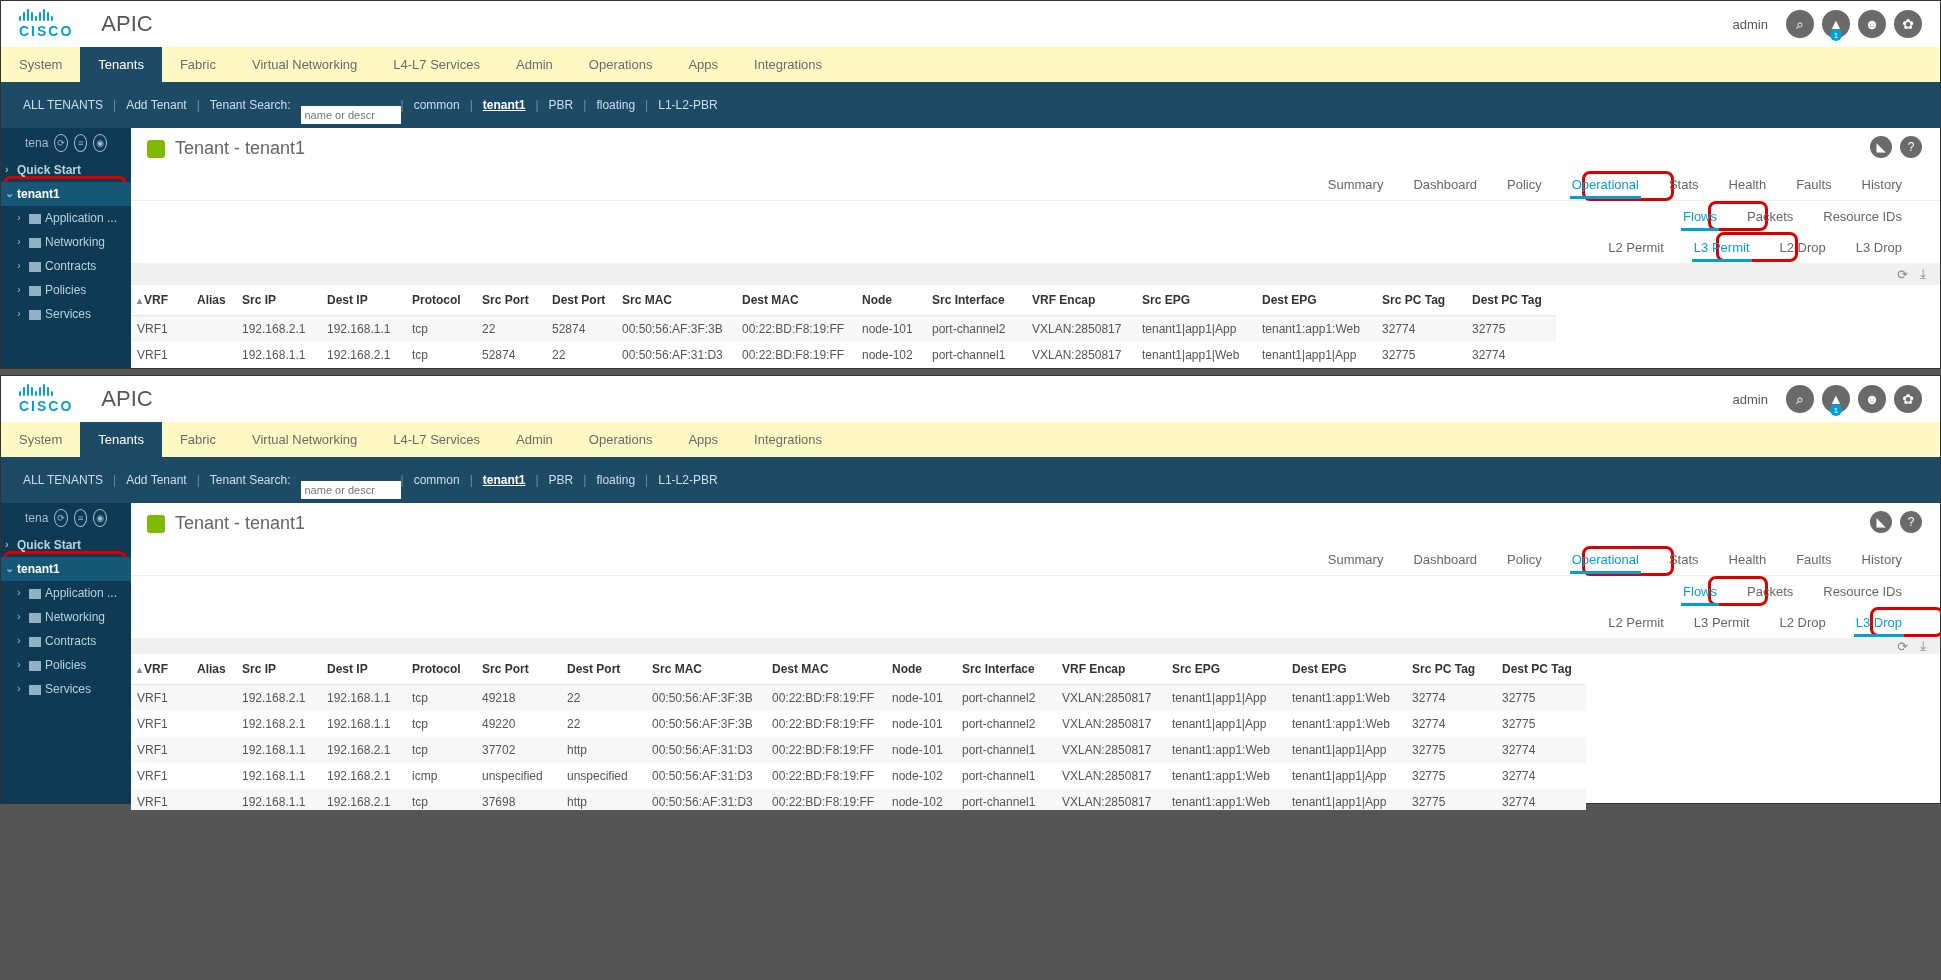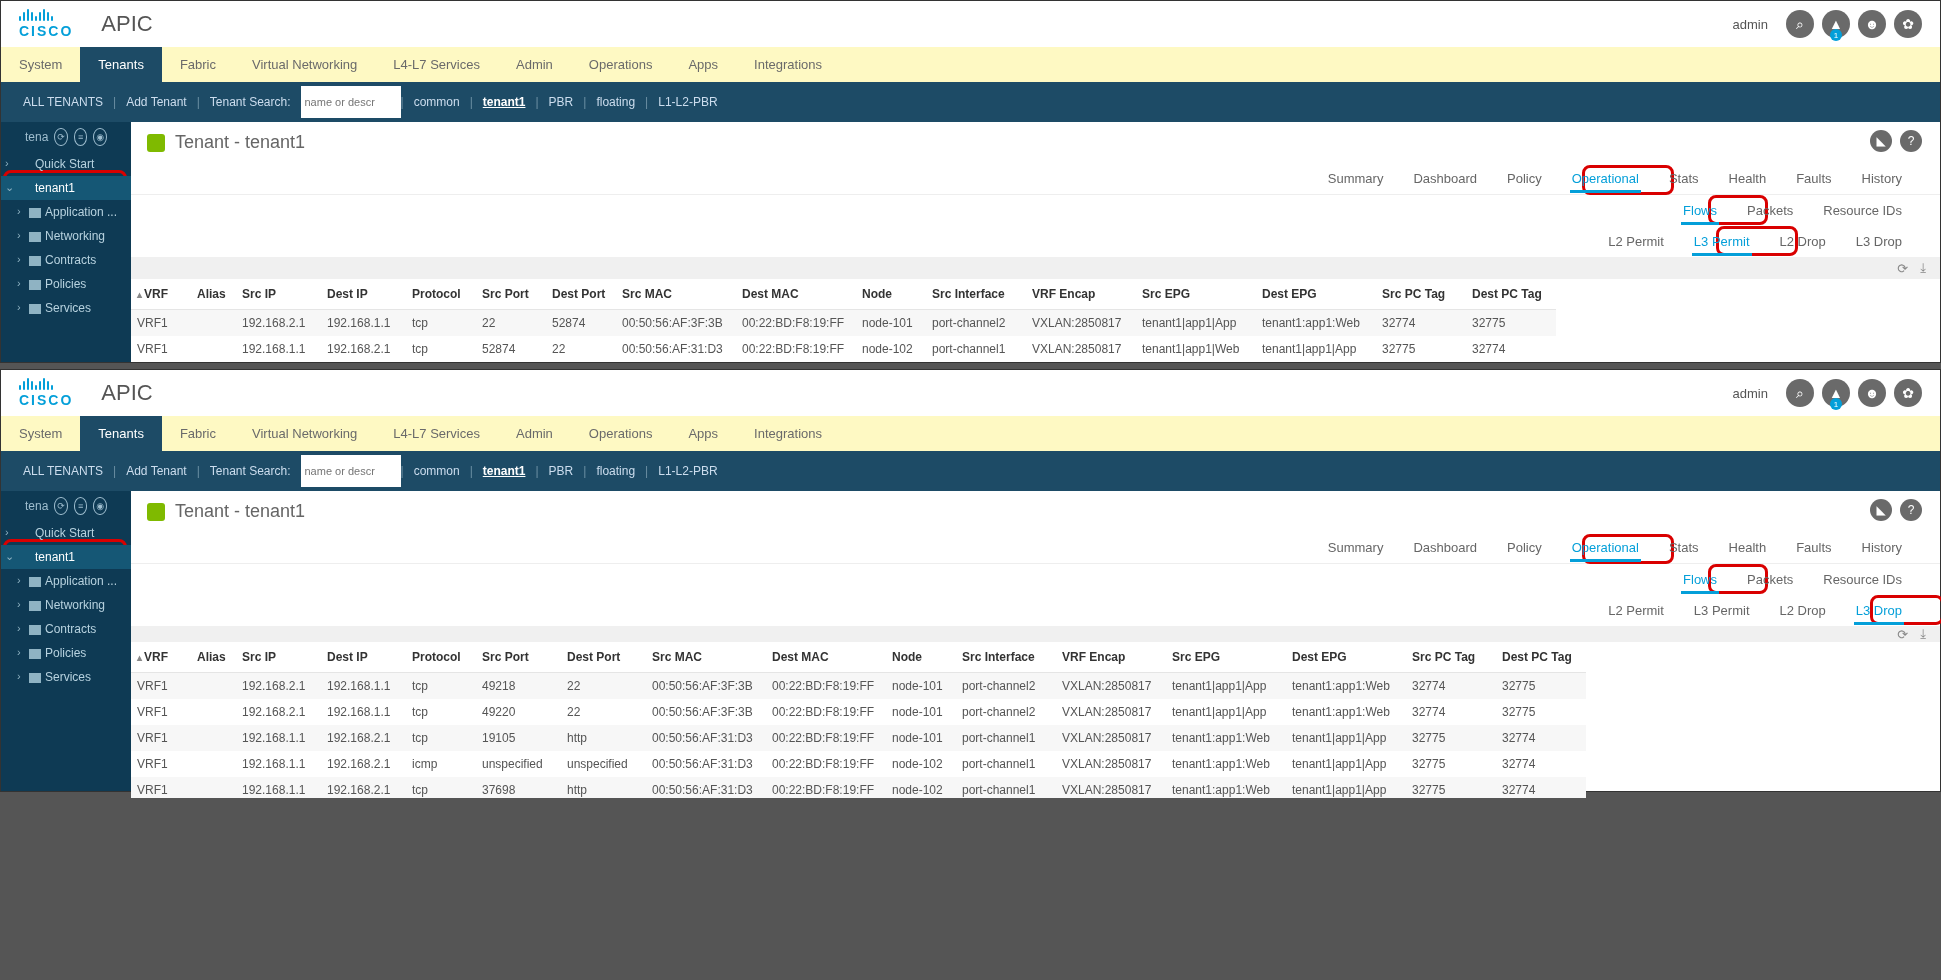--- a/index.html
+++ b/index.html
@@ -15,28 +15,28 @@
 .user-label { color: #555; margin-right: 10px; }
 .round-btn { width: 28px; height: 28px; border-radius: 50%; background: #6a6a6a; color: #fff; display: inline-flex; align-items: center; justify-content: center; margin-left: 8px; cursor: pointer; position: relative; font-size: 14px; }
 .badge-dot { position: absolute; bottom: -3px; left: 50%; transform: translateX(-50%); background: #049fd9; color: #fff; border-radius: 50%; width: 12px; height: 12px; font-size: 8px; display: flex; align-items: center; justify-content: center; }
 .main-nav { display: flex; background: #fef9c3; border-bottom: 0; }
 .main-nav .nav-item { padding: 10px 18px; color: #6a6a6a; cursor: pointer; }
 .main-nav .nav-item.active { background: #1d4b66; color: #fff; }
 .sub-nav { background: #1d4b66; color: #cde; display: flex; align-items: center; padding: 4px 12px; font-size: 12px; }
 .sub-nav .sn-item { padding: 0 10px; cursor: pointer; color:#cde;text-align:right; }
 .sub-nav .sn-sep { color: #6b8fa3; }
 .sub-nav .sn-bold { font-weight: bold; text-decoration: underline; color: #fff; }
-.sub-nav input { height: 32px; font-size: 11px; padding: 1px 4px; border: none; width: 100px; }
+.sub-nav input { height: 18px; font-size: 11px; padding: 1px 4px; border: none; width: 100px; margin-top: 20px; }
 .body-row { display: flex; height: 240px; }
 .second .body-row { height: 300px; }
 .sidebar { width: 130px; background: #0e3a54; color: #cde; position: relative; }
 .sb-head { display: flex; align-items: center; padding: 6px 24px; gap: 6px; color: #9fbecf; font-size: 12px; }
 .sb-head .circ { width: 18px; height: 18px; border: 1px solid #9fbecf; border-radius: 50%; display: inline-flex; align-items: center; justify-content: center; font-size: 9px; }
 .sb-item { padding: 5px 8px 5px 28px; font-size: 12px; position: relative; cursor: pointer; color:#b7d2df; }
-.sb-item.root { padding-left: 34px; }
+.sb-item.root { padding-left: 16px; font-weight: bold; }
 .sb-item.active { background: #155775; color: #fff; }
 .sb-item::before { content: "›"; position: absolute; left: 16px; top: 5px; color: #8fb3c3; font-size: 11px; }
 .sb-item.root::before { left: 4px; content: "›"; }
 .sb-item.open::before { content: "⌄"; }
 .fold-icon { display:inline-block; width:12px; height:10px; background:#8fb3c3; margin-right:4px; vertical-align:middle; }
 .red-box { position: absolute; border: 3px solid #d90000; border-radius: 8px; pointer-events: none; }
 .content { flex: 1; background: #fff; display: flex; flex-direction: column; position: relative; }
 .crumb-row { display: flex; align-items: center; padding: 10px 16px; }
 .shield-icon { width:18px; height:18px; border-radius:3px; background:#7fba00; margin-right:10px; display:inline-block; }
 .crumb-title { font-size: 18px; color: #666; }
@@ -378,21 +378,21 @@
           <div class="td">VXLAN:2850817</div>
           <div class="td">tenant1|app1|App</div>
           <div class="td">tenant1:app1:Web</div>
           <div class="td">32774</div>
           <div class="td">32775</div>
           <div class="td row-odd">VRF1</div>
           <div class="td row-odd"></div>
           <div class="td row-odd">192.168.1.1</div>
           <div class="td row-odd">192.168.2.1</div>
           <div class="td row-odd">tcp</div>
-          <div class="td row-odd">19105</div>
+          <div class="td row-odd">37702</div>
           <div class="td row-odd">http</div>
           <div class="td row-odd">00:50:56:AF:31:D3</div>
           <div class="td row-odd">00:22:BD:F8:19:FF</div>
           <div class="td row-odd">node-101</div>
           <div class="td row-odd">port-channel1</div>
           <div class="td row-odd">VXLAN:2850817</div>
           <div class="td row-odd">tenant1:app1:Web</div>
           <div class="td row-odd">tenant1|app1|App</div>
           <div class="td row-odd">32775</div>
           <div class="td row-odd">32774</div>

